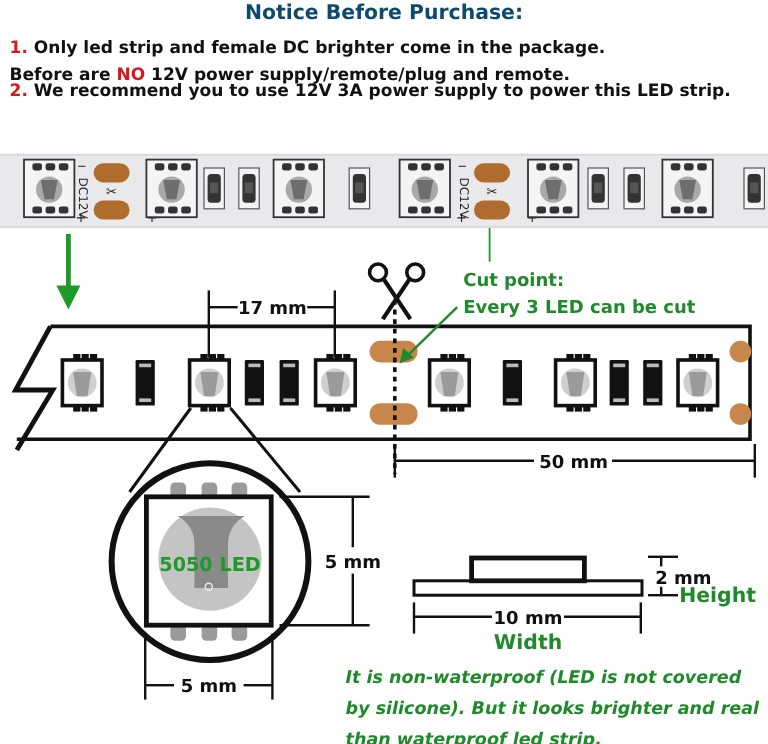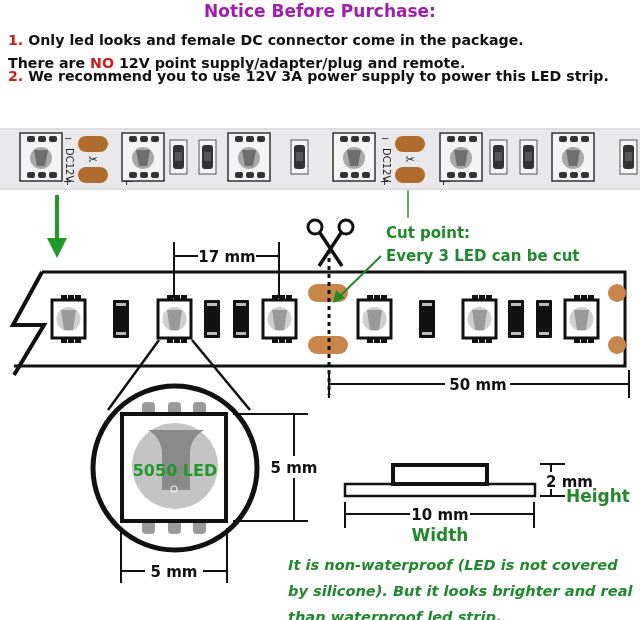--- a/index.html
+++ b/index.html
@@ -1,29 +1,29 @@
 <!DOCTYPE html>
 <html><head>
 <meta charset="utf-8">
 <style>
   html, body { margin:0; padding:0; background:#ffffff; }
   body { width:640px; height:620px; position:relative; overflow:hidden; font-family:"DejaVu Sans", sans-serif; }
-  .title { position:absolute; left:0; width:640px; top:0; text-align:center; color:#a21caf; font-weight:bold; font-size:17px; line-height:22px; }
+  .title { position:absolute; left:0; width:640px; top:0; text-align:center; color:#0c4a6e; font-weight:bold; font-size:17px; line-height:22px; }
   .line { position:absolute; left:8px; font-weight:bold; font-size:14.2px; color:#111; white-space:nowrap; line-height:20px; }
   .red { color:#d11a1a; }
   #diagram { position:absolute; left:0; top:0; }
   .note { position:absolute; left:288px; top:552px; width:350px; color:#1f8a2a; font-weight:bold; font-style:italic; font-size:14.6px; line-height:26px; }
   .lbl { font-family:"DejaVu Sans", sans-serif; font-weight:bold; }
 </style>
 </head>
 <body>
 
 <div class="title">Notice Before Purchase:</div>
-<div class="line" style="top:30px"><span class="red">1.</span><span> Only led looks and female DC connector come in the package.</span></div>
-<div class="line" style="top:53px"><span>There are </span><span class="red">NO</span><span> 12V point supply/adapter/plug and remote.</span></div>
+<div class="line" style="top:30px"><span class="red">1.</span><span> Only led strip and female DC brighter come in the package.</span></div>
+<div class="line" style="top:53px"><span>Before are </span><span class="red">NO</span><span> 12V power supply/remote/plug and remote.</span></div>
 <div class="line" style="top:66px"><span class="red">2.</span><span> We recommend you to use 12V 3A power supply to power this LED strip.</span></div>
 
 <svg id="diagram" width="640" height="620">
 
   <g>
     <rect x="0" y="128" width="640" height="62" fill="#e9e9ec"></rect>
     <line x1="0" y1="129" x2="640" y2="129" stroke="#d4d4d8" stroke-width="1"></line>
     <line x1="0" y1="189" x2="640" y2="189" stroke="#d4d4d8" stroke-width="1"></line>
     <g id="photo-items">
         <g>

